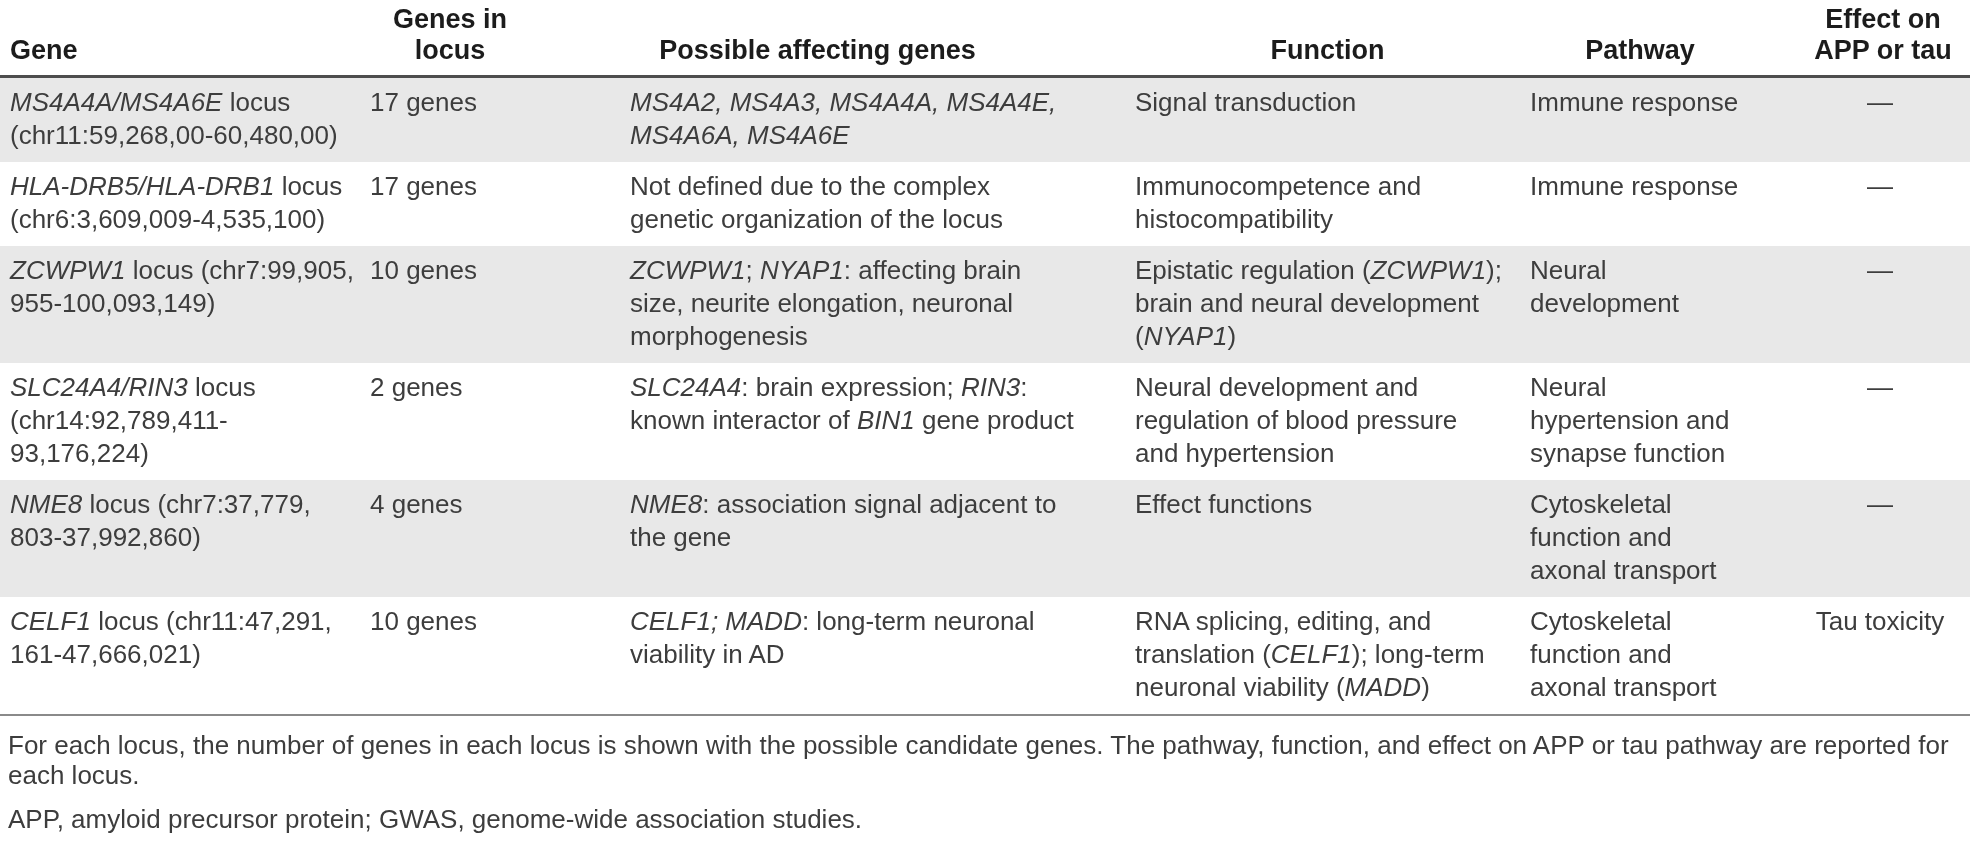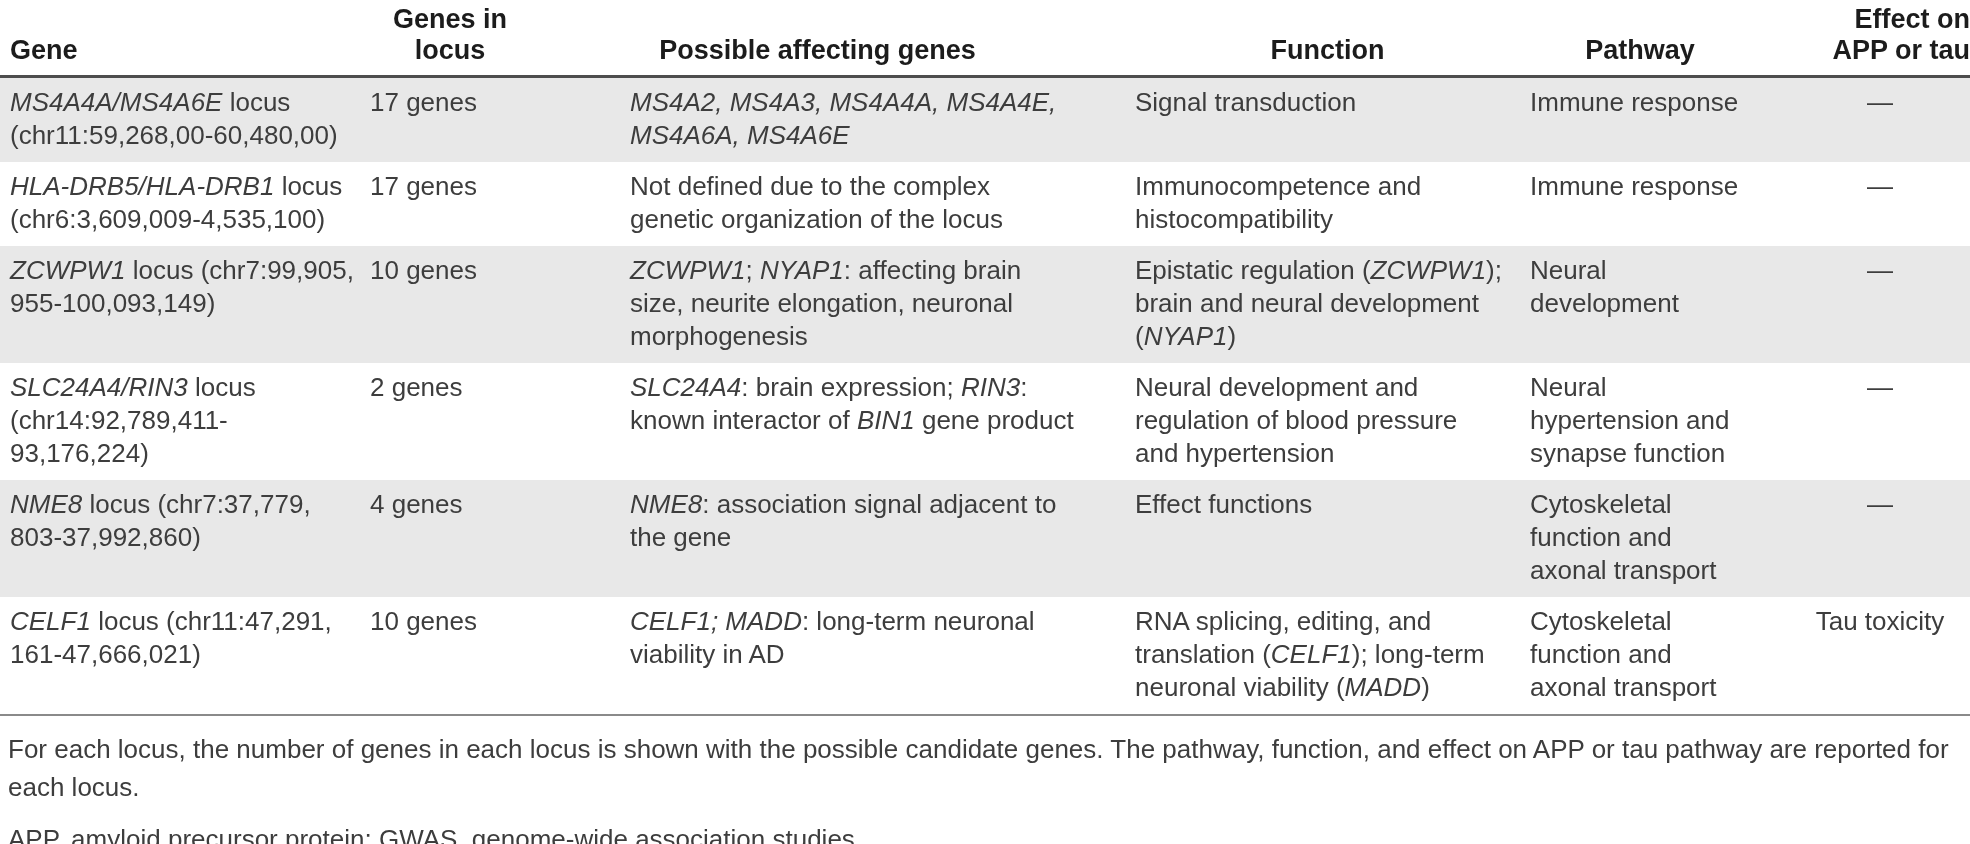--- a/index.html
+++ b/index.html
@@ -26,21 +26,21 @@
     padding: 4px 0 9px 0;
     white-space: pre-line;
     margin-top: 12px;
   }
   thead tr { border-bottom: 3px solid #4d4d4d; }
   th:nth-child(1) { text-align: left;   padding-left: 10px; }
   th:nth-child(2) { text-align: center; padding-right: 100px; }
   th:nth-child(3) { text-align: center; padding-right: 130px; }
   th:nth-child(4) { text-align: center; }
   th:nth-child(5) { text-align: center; padding-left: 10px; padding-right: 40px; }
-  th:nth-child(6) { text-align: right;   padding-left: 6px; }
+  th:nth-child(6) { text-align: center;   padding-left: 6px; }
   td {
     font-size: 26px;
     line-height: 33px;
     vertical-align: top;
     padding: 8px 0 10px 0;
     white-space: pre-line;
     color: #3d3d3d;
     margin-left: 44px;
   }
   td:nth-child(1) { padding-left: 10px; padding-right: 8px; }
@@ -49,21 +49,21 @@
   td:nth-child(4) { padding-right: 15px; }
   td:nth-child(5) { padding-left: 10px; padding-right: 40px; }
   td:nth-child(6) { text-align: center; }
   tbody tr:nth-child(odd) { background: var(--stripe, #e8e8e8); }
   tbody { border-bottom: 2px solid #8a8a8a; }
   .it { font-style: italic; }
   .footnotes { padding: 14px 12px 0 8px; }
   .footnotes p {
     margin: 0 0 14px 0;
     font-size: 26px;
-    line-height: 38px;
+    line-height: 30px;
     color: #3d3d3d;
   }
 </style>
 </head>
 <body>
 
 <div class="page">
   <table>
     <colgroup>
       <col style="width:370px">

